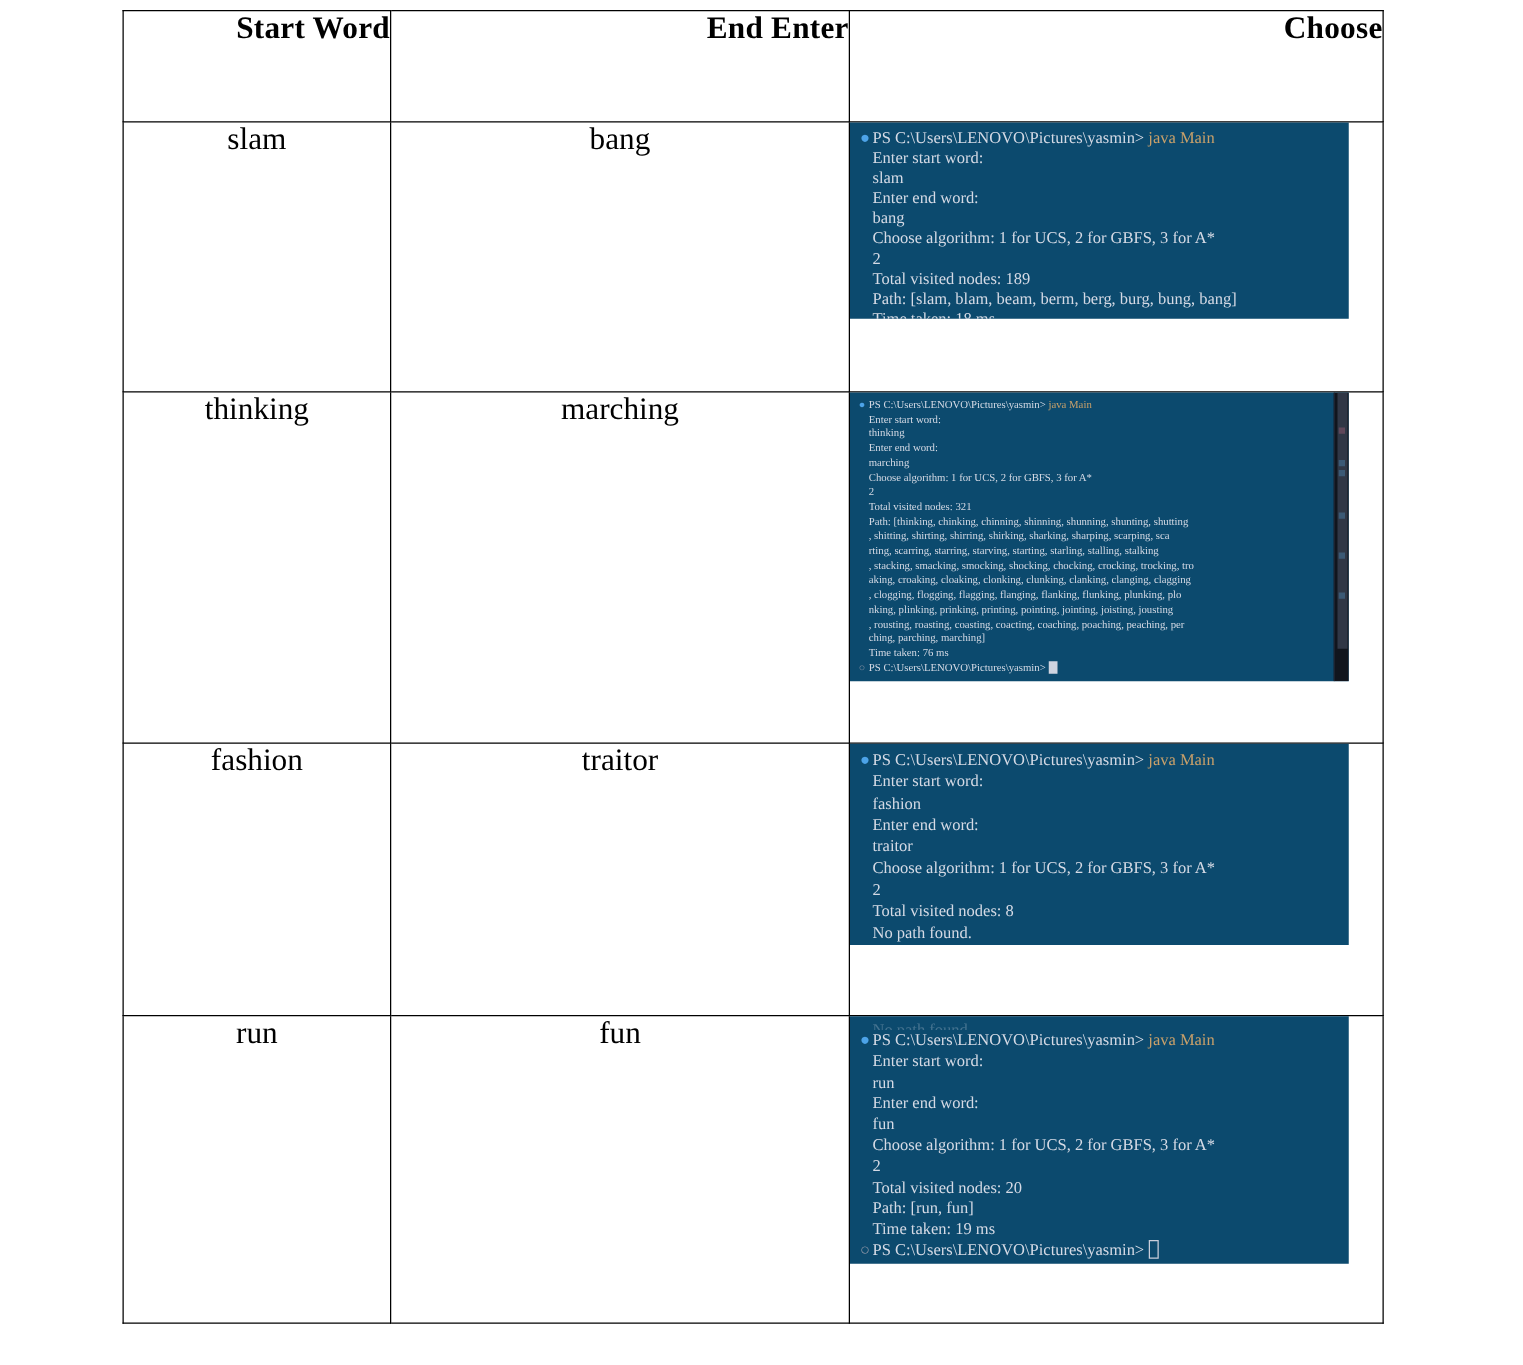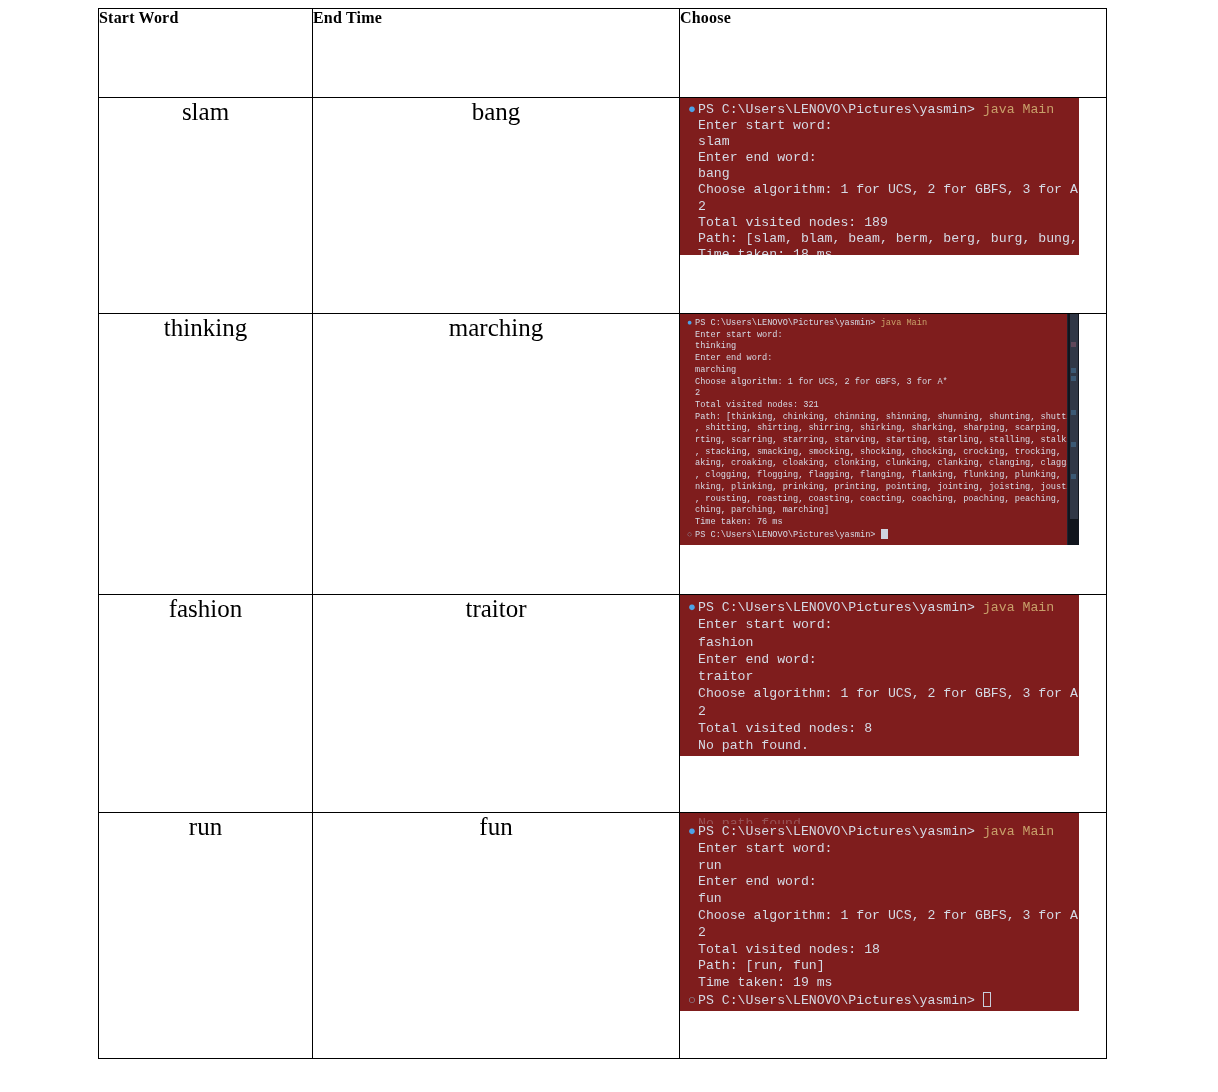--- a/index.html
+++ b/index.html
@@ -18,43 +18,43 @@
     vertical-align:top;
     padding:0;
     background:#fff;
   }
   col.c1{width:214px;}
   col.c2{width:367px;}
   col.c3{width:427px;}
 
   th.hdr{
     height:88px;
-    text-align:left;
+    text-align:right;
     vertical-align:middle;
     font-family:"Liberation Serif",serif;
     font-weight:bold;
-    font-size:16px;
+    font-size:25px;
     color:#000;
     letter-spacing:.2px;
   }
 
   td.word{
     text-align:center;
     font-size:25px;
     color:#000;
     font-weight:400;
     padding-top:16px;
   }
   td.outcell{padding:14px 10px 14px 12px;}
 
   
   .term{
-    background:#7f1d1d;
+    background:#0c4a6e;
     color:#d4d9e4;
-    font-family:Liberation Mono, monospace;
+    font-family:Liberation Serif, serif;
     position:relative;
     overflow:hidden;
     box-sizing:border-box;
     padding:4px 0 0 0;
   }
   .term .ln{
     white-space:pre;
     padding-left:8px;
     color:#d5dae5;
   }
@@ -113,21 +113,21 @@
 
   <table class="wordtable">
     <colgroup>
         <col class="c1">
         <col class="c2">
         <col class="c3">
       </colgroup>
     <thead>
       <tr>
         <th class="hdr">Start Word</th>
-        <th class="hdr">End Time</th>
+        <th class="hdr">End Enter</th>
         <th class="hdr">Choose</th>
       </tr>
     </thead>
     <tbody>
 
       <tr style="height:216px;">
         <td class="word">slam</td>
         <td class="word">bang</td>
         <td class="outcell">
           <div class="term t1">
@@ -206,21 +206,21 @@
         <td class="outcell">
           <div class="term t4">
             <div class="ln cut"><span class="bullet"> </span><span>No path found.</span></div>
             <div class="ln"><span class="bullet dotfill">●</span><span>PS C:\Users\LENOVO\Pictures\yasmin&gt;</span> <span class="kw">java Main</span></div>
             <div class="ln"><span class="bullet"> </span><span>Enter start word:</span></div>
             <div class="ln"><span class="bullet"> </span><span>run</span></div>
             <div class="ln"><span class="bullet"> </span><span>Enter end word:</span></div>
             <div class="ln"><span class="bullet"> </span><span>fun</span></div>
             <div class="ln"><span class="bullet"> </span><span>Choose algorithm: 1 for UCS, 2 for GBFS, 3 for A*</span></div>
             <div class="ln"><span class="bullet"> </span><span>2</span></div>
-            <div class="ln"><span class="bullet"> </span><span>Total visited nodes: 18</span></div>
+            <div class="ln"><span class="bullet"> </span><span>Total visited nodes: 20</span></div>
             <div class="ln"><span class="bullet"> </span><span>Path: [run, fun]</span></div>
             <div class="ln"><span class="bullet"> </span><span>Time taken: 19 ms</span></div>
             <div class="ln"><span class="bullet dotring">○</span><span>PS C:\Users\LENOVO\Pictures\yasmin&gt;</span> <span class="cursor"></span></div>
           </div>
         </td>
       </tr>
 
     </tbody>
   </table>
 

